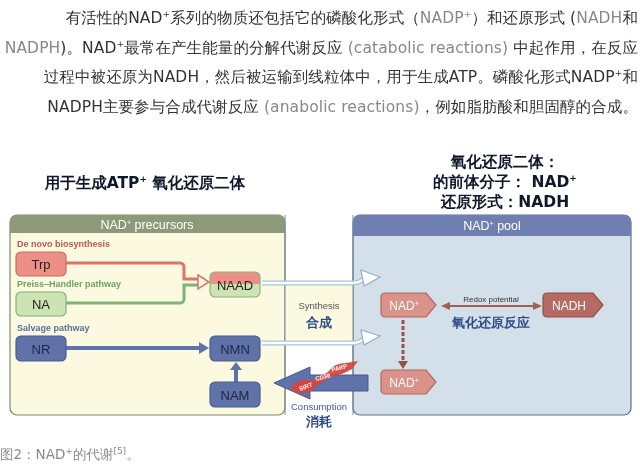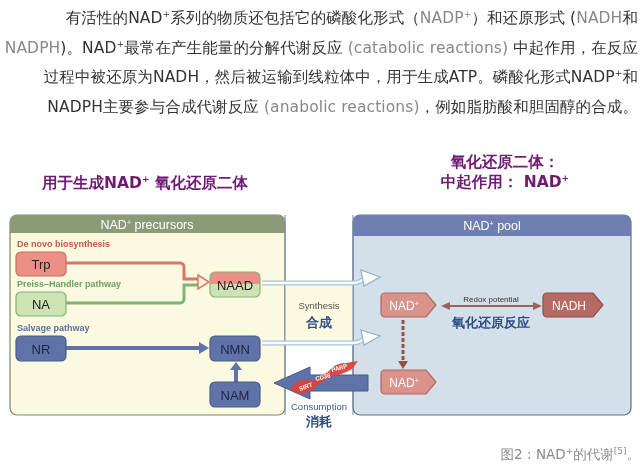--- a/index.html
+++ b/index.html
@@ -2,39 +2,40 @@
 <html><head>
   <meta charset="utf-8">
   <style>
     html, body { margin:0; padding:0; }
     body { width:640px; height:472px; background:#ffffff; position:relative; overflow:hidden;
            font-family:"DejaVu Sans", sans-serif; }
     .para { position:absolute; left:4px; top:4px; width:634px; font-size:15.5px; line-height:29.5px;
             color:#333333; letter-spacing:0.1px;text-align:right; }
     .para .en { color:#888888; }
     .para sup { font-size:9px; vertical-align:6px; line-height:0; }
-    .heading { position:absolute; font-weight:bold; color:#701a75; font-size:15.5px; text-align:center; }
+    .heading { position:absolute; font-weight:bold; color:#0f172a; font-size:15.5px; text-align:center; }
     .heading sup { font-size:9px; vertical-align:6px; line-height:0; }
     svg { position:absolute; left:0; top:0; }
-    .caption { position:absolute; left:0; width:640px; top:446px; text-align:right;
+    .caption { position:absolute; left:0; width:640px; top:446px; text-align:left;
                font-size:13.5px; color:#8a8a8a; }
     .caption sup { font-size:9px; vertical-align:5px; line-height:0; }
   </style>
 </head>
 <body>
 
 <div class="para" id="para"><span>有活性的NAD</span><sup>+</sup><span>系列的物质还包括它的磷酸化形式（</span><span class="en">NADP</span><sup class="en">+</sup><span>）和还原形式 (</span><span class="en">NADH</span><span>和 </span><span class="en">NADPH</span><span>)。NAD</span><sup>+</sup><span>最常在产生能量的分解代谢反应 </span><span class="en">(catabolic reactions)</span><span> 中起作用，在反应过程中被还原为NADH，然后被运输到线粒体中，用于生成ATP。磷酸化形式NADP</span><sup>+</sup><span>和NADPH主要参与合成代谢反应 </span><span class="en">(anabolic reactions)</span><span>，例如脂肪酸和胆固醇的合成。</span></div>
 
 <div class="heading" style="left:20px;top:173px;width:250px;">
-  <span>用于生成NAD</span><sup>+</sup><span> 氧化还原二体</span>
+  <span>用于生成ATP</span><sup>+</sup><span> 氧化还原二体</span>
 </div>
 
 <div class="heading" style="left:420px;top:152px;width:170px;line-height:20px;">
   <div>氧化还原二体：</div>
-  <div><span>中起作用： NAD</span><sup>+</sup></div>
+  <div><span>的前体分子： NAD</span><sup>+</sup></div>
+  <div>还原形式：NADH</div>
 </div>
 
 <svg width="640" height="472" viewBox="0 0 640 472" font-family="Liberation Sans, sans-serif">
   <defs>
     <linearGradient id="naadGrad" x1="0" y1="0" x2="0" y2="1">
       <stop offset="0" stop-color="#ec8f86"></stop>
       <stop offset="0.5" stop-color="#ec8f86"></stop>
       <stop offset="0.5" stop-color="#cde3b4"></stop>
       <stop offset="1" stop-color="#cde3b4"></stop>
     </linearGradient>

